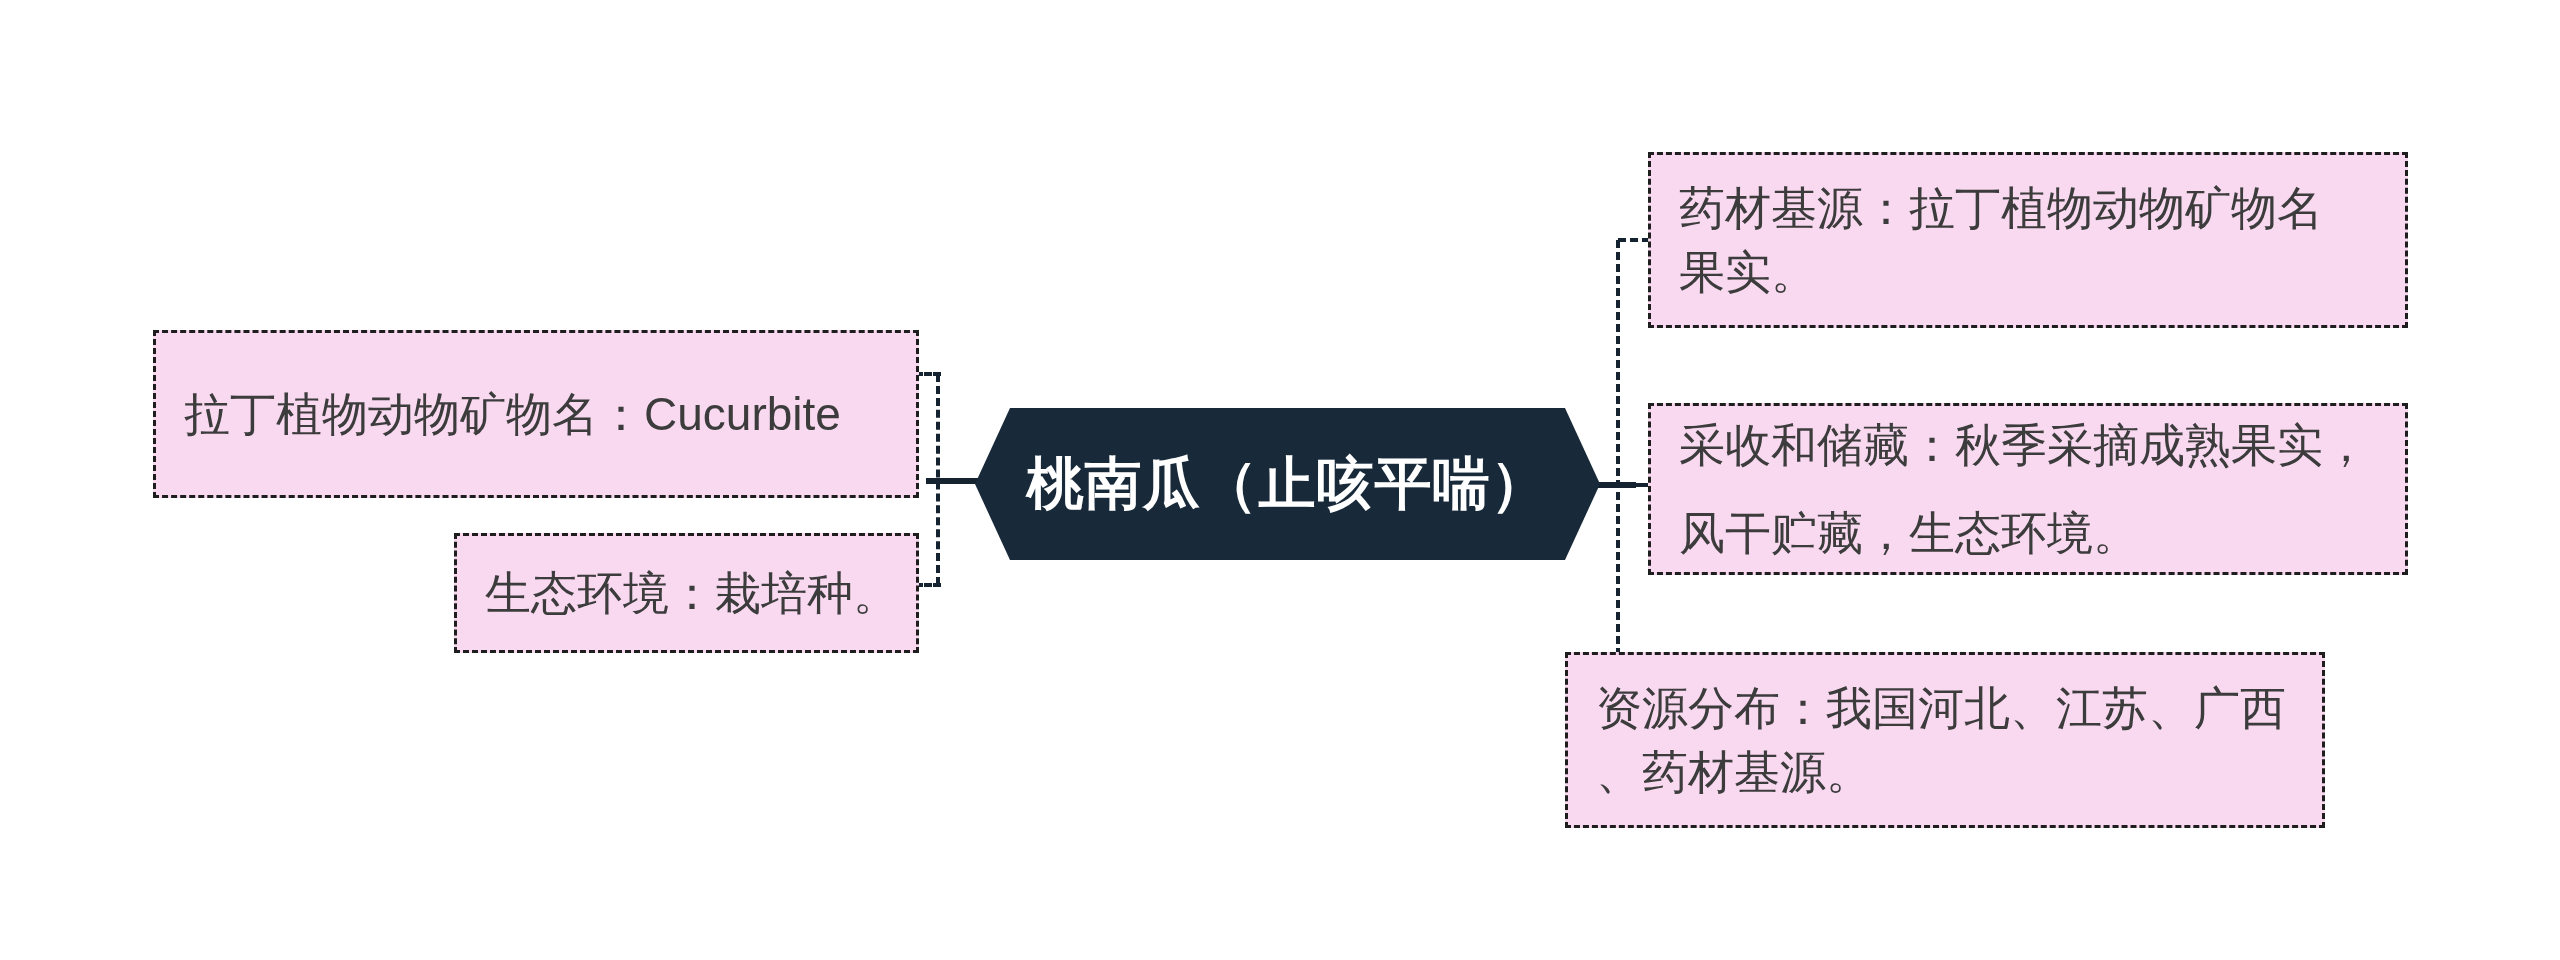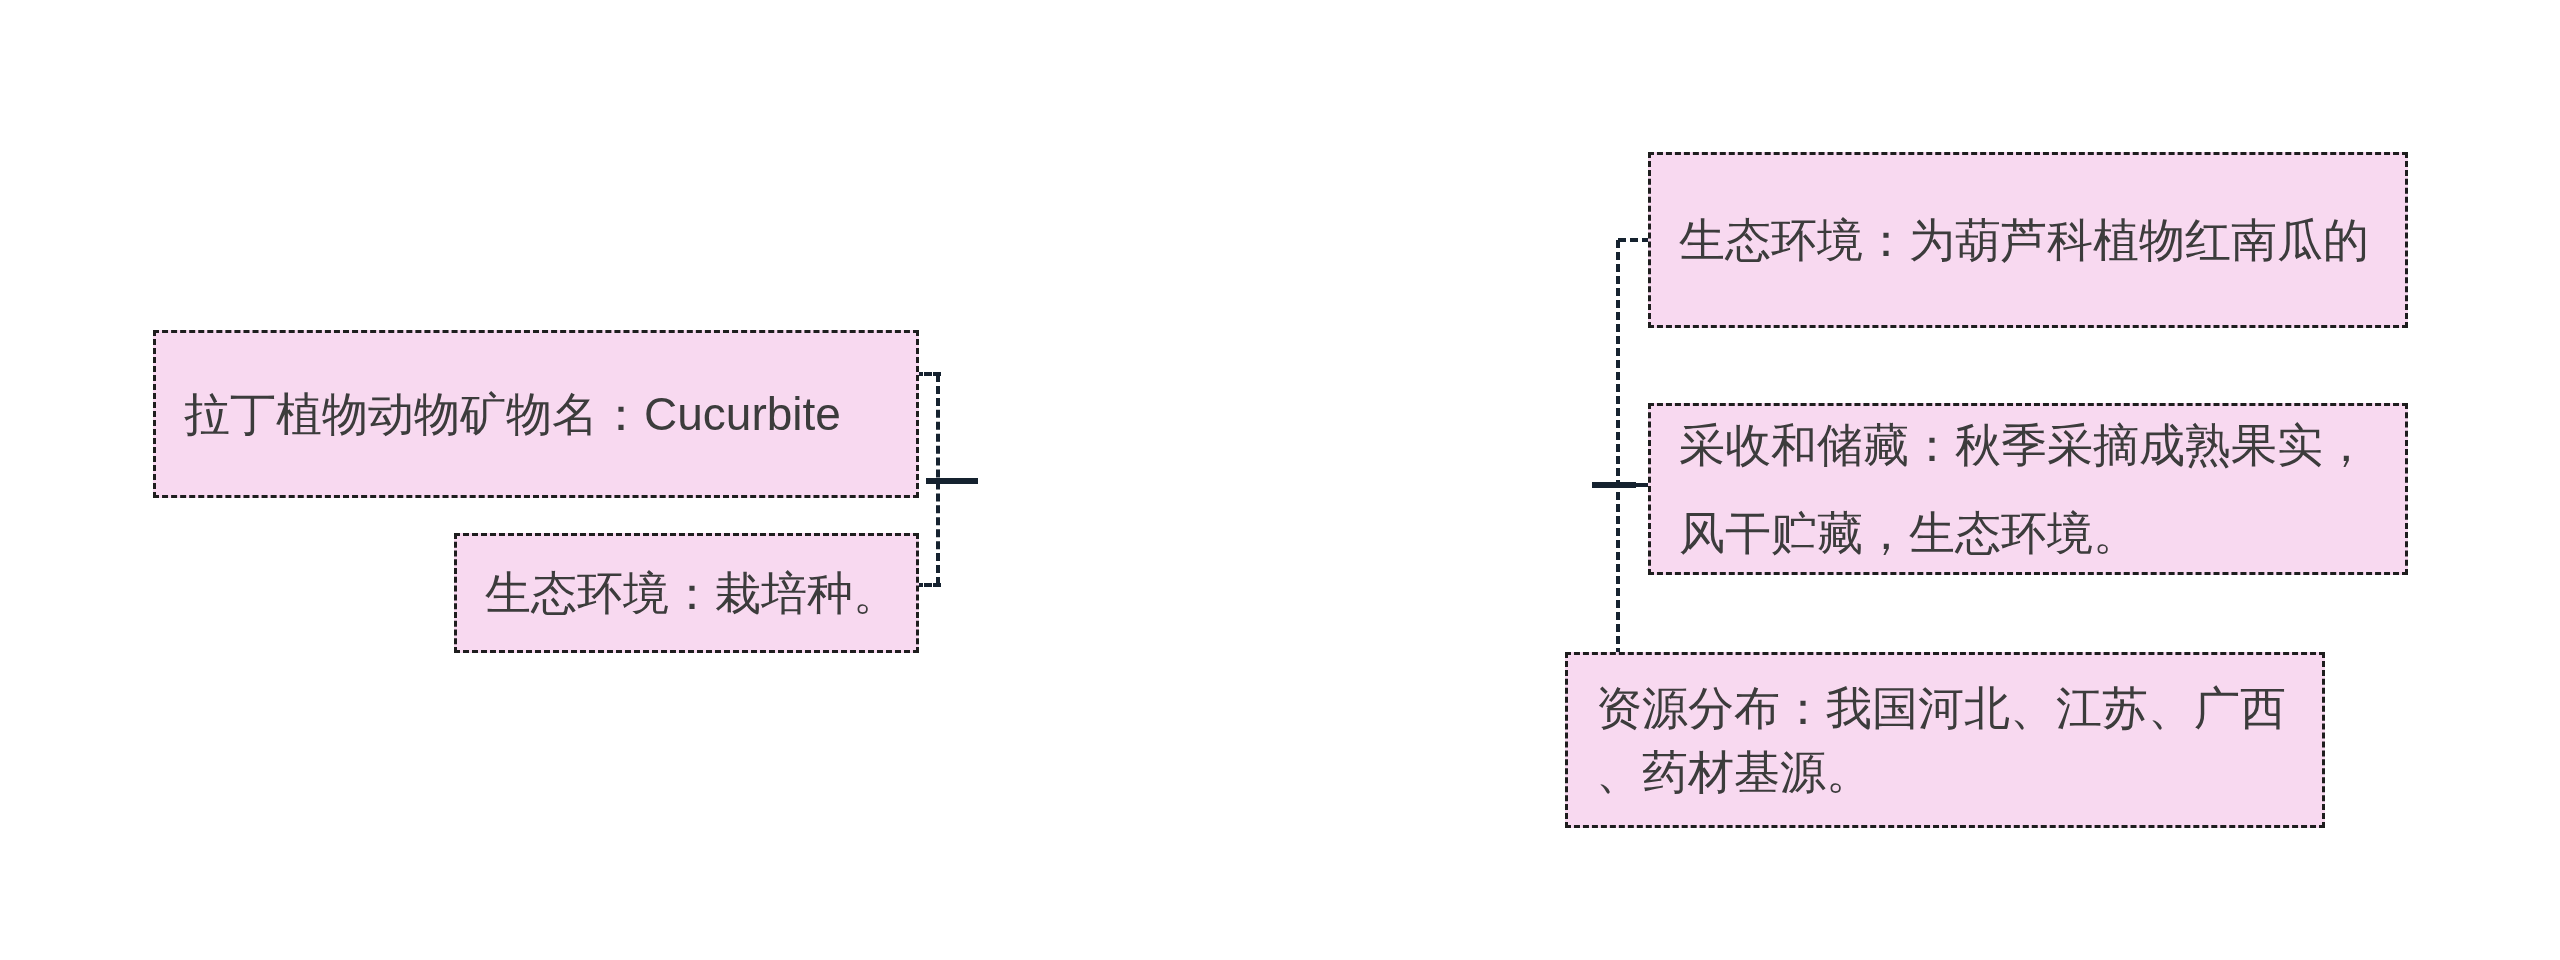--- a/index.html
+++ b/index.html
@@ -96,23 +96,27 @@
   <div class="conn h-dash c-right-mid-stub"></div>
 
   <div class="branch-box b-left-1">
     <span class="line">拉丁植物动物矿物名：Cucurbite</span>
   </div>
 
   <div class="branch-box b-left-2">
     <span class="line">生态环境：栽培种。</span>
   </div>
 
+  <div class="root-node">
+    <span>桃南瓜（止咳平喘）</span>
+  </div>
 
   <div class="branch-box b-right-1">
-    <span class="line">生态环境：为葫芦科植物红南瓜的</span>
+    <span class="line">药材基源：拉丁植物动物矿物名</span>
+    <span class="line">果实。</span>
   </div>
 
   <div class="branch-box b-right-2">
     <span class="line">采收和储藏：秋季采摘成熟果实，</span>
     <span class="line">风干贮藏，生态环境。</span>
   </div>
 
   <div class="branch-box b-right-3">
     <span class="line">资源分布：我国河北、江苏、广西</span>
     <span class="line">、药材基源。</span>

